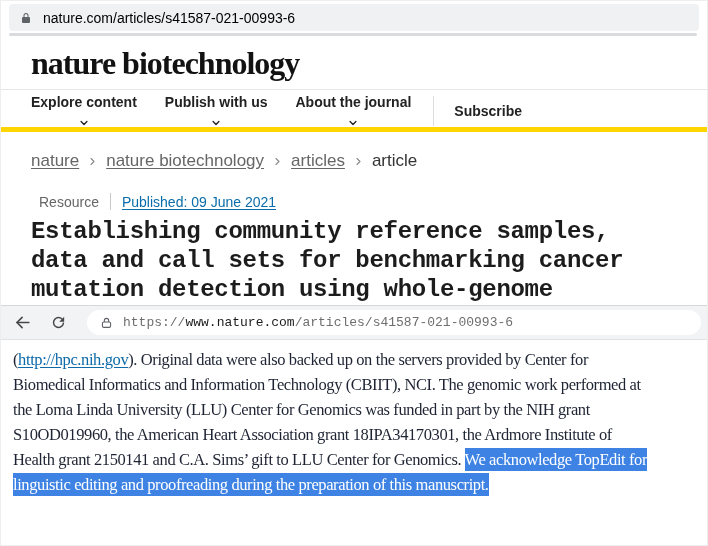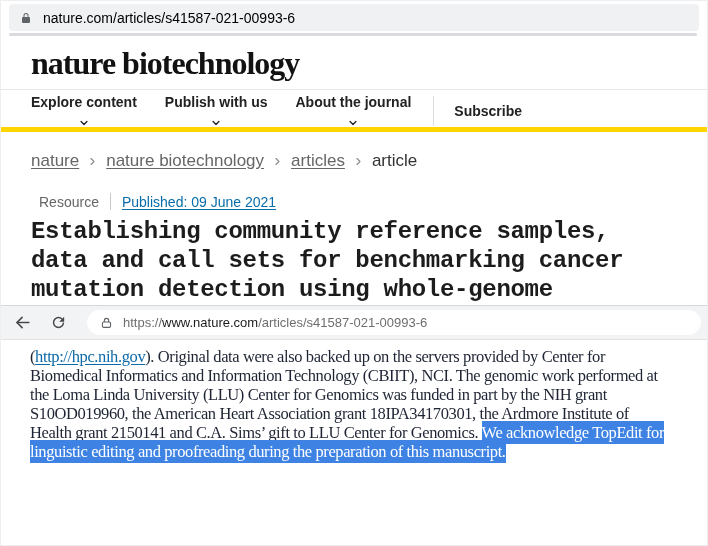--- a/index.html
+++ b/index.html
@@ -42,29 +42,29 @@
   .meta-divider{width:1px;height:17px;background:#c9c9c9;margin:0 11px;}
   .meta-published{color:var(--publink);text-decoration:underline;text-underline-offset:2px;cursor:pointer;}
 
   
   .article-title{position:absolute;left:30px;top:216px;width:622px;max-height:90px;overflow:hidden;
     font-family:Liberation Mono, monospace;font-weight:700;font-size:24px;line-height:29px;color:#1c1c1c;letter-spacing:-0.3px;}
 
   
   .overlay-bar{position:absolute;left:0;top:304px;width:708px;height:35px;background:#f2f3f4;border-top:1px solid #d7d7d7;border-bottom:1px solid #e2e2e2;display:flex;align-items:center;}
   .nav-btn{display:flex;align-items:center;justify-content:center;width:30px;height:30px;margin-left:6px;cursor:pointer;border-radius:4px;}
-  .url-pill{flex:1;display:flex;align-items:center;height:25px;background:#fff;border-radius:13px;margin:0 8px 0 14px;padding-left:13px;}
+  .url-pill{flex:1;display:flex;align-items:center;height:25px;background:#fff;border-radius:13px;margin:0 8px 0 14px;padding-left:13px;font-family:Liberation Mono, monospace;}
   .url-pill .lock{display:flex;align-items:center;margin-right:10px;}
   .url-text{font-size:13px;white-space:nowrap;}
   .url-scheme,.url-path{color:#6e6e6e;}
   .url-domain{color:#1b1b1b;}
 
   
-  .article-body{position:absolute;left:29px;top:346px;width:641px;
-    font-family:"Liberation Serif",serif;font-size:16.5px;line-height:19px;color:#1e2433;letter-spacing:-0.4px;text-align:left;}
+  .article-body{position:absolute;left:12px;top:346px;width:641px;
+    font-family:"Liberation Serif",serif;font-size:16.5px;line-height:25px;color:#1e2433;letter-spacing:-0.4px;text-align:left;}
   .body-link{color:var(--link);text-decoration:underline;text-underline-offset:2px;cursor:pointer;}
   .selected{background:var(--sel);color:#fff;padding:2px 0;}
 </style>
 </head>
 <body>
 
 <div id="screen">
 
   <div class="top-bar">
     <span class="lock">

